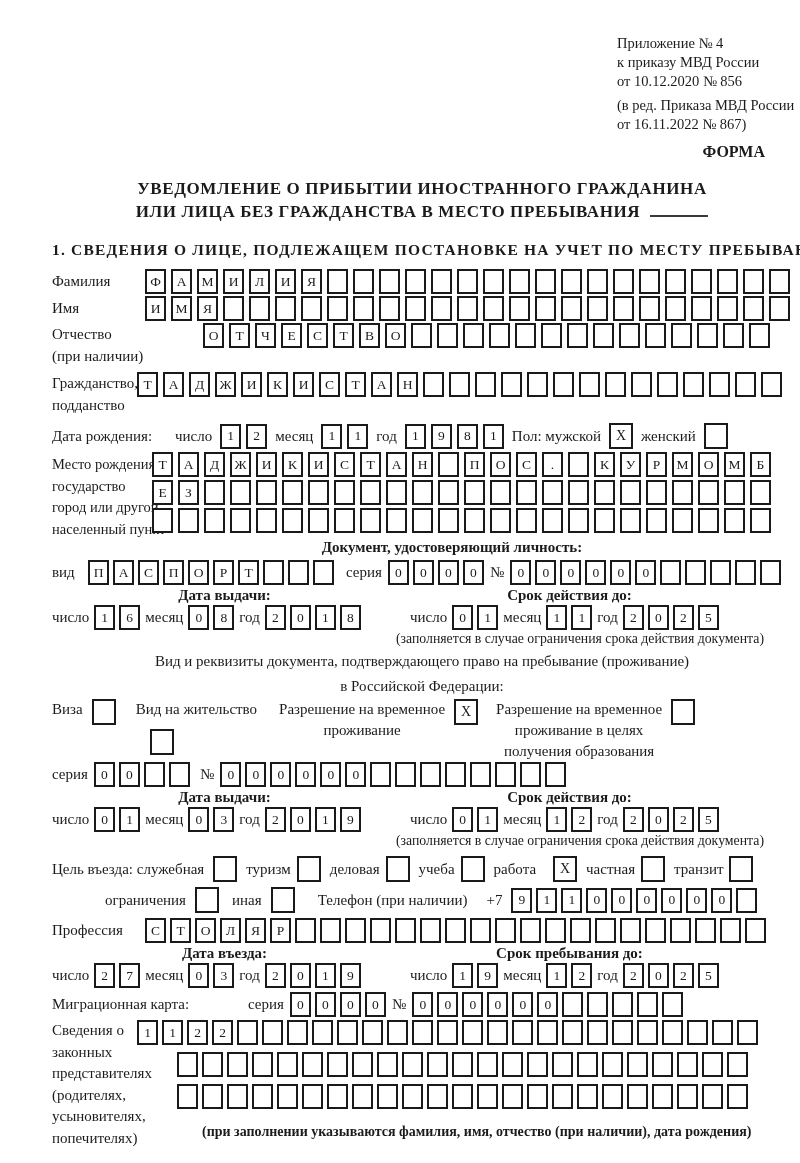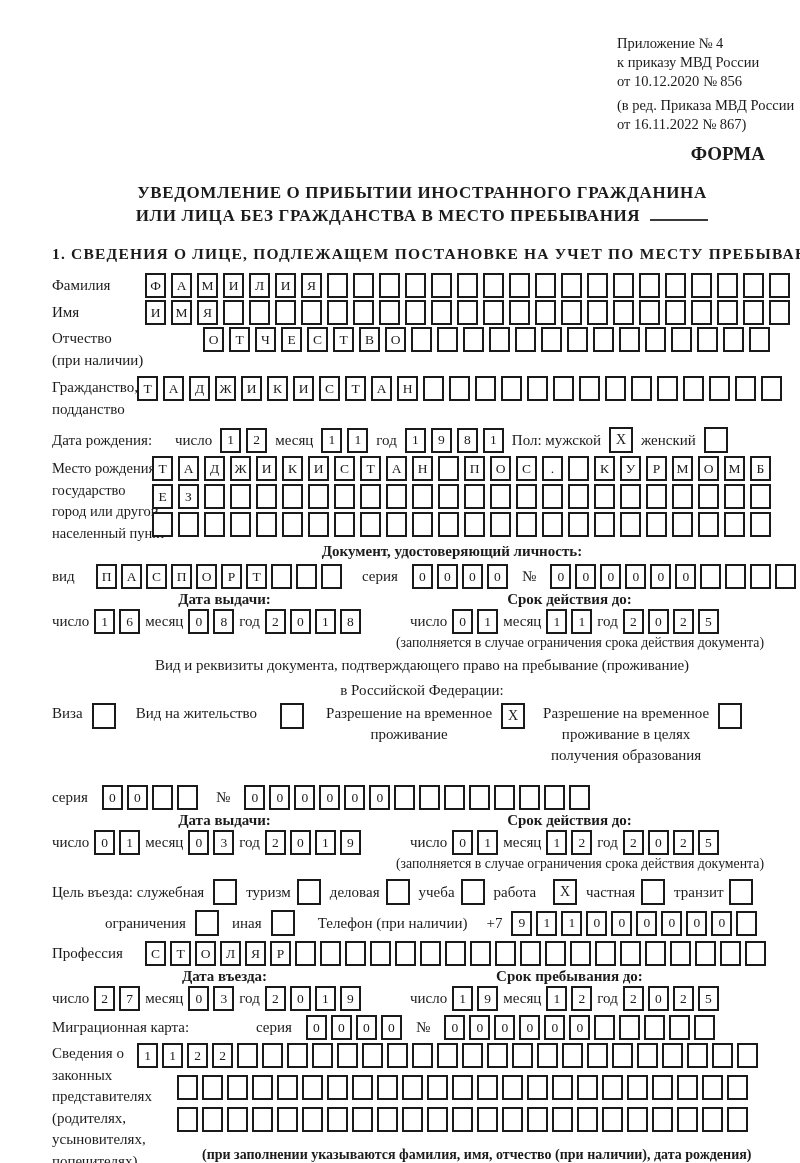--- a/index.html
+++ b/index.html
@@ -4,21 +4,21 @@
 <style>
   html,body{margin:0;padding:0;background:#888;}
   .page{
     width:800px;height:1163px;margin:0 auto;background:#ffffff;
     box-sizing:border-box;padding:34px 8px 6px 52px;
     font-family:"Liberation Serif","DejaVu Serif",serif;
     color:#1b1b1b;overflow:hidden;position:relative;
   }
   .hdr-note{margin-left:565px;font-size:14.5px;line-height:19px;white-space:nowrap;}
   .hdr-note .grp2{margin-top:5px;}
-  .forma{margin-top:9px;text-align:right;padding-right:27px;font-weight:bold;font-size:19px;}
+  .forma{margin-top:9px;text-align:right;padding-right:27px;font-weight:bold;font-size:16px;}
   .title{margin-top:16px;text-align:center;font-weight:bold;font-size:17px;line-height:23px;letter-spacing:.6px;white-space:nowrap;}
   .title .uline{display:inline-block;width:58px;border-bottom:2.5px solid #3a3a3a;height:14px;margin-left:10px;}
   .sec1{margin-top:18px;font-weight:bold;font-size:15.5px;letter-spacing:1.2px;white-space:nowrap;}
   .row{display:flex;align-items:center;white-space:nowrap;margin-bottom:2px;}
   .lbl{flex:0 0 auto;font-size:15px;}
   .boxes{display:inline-flex;gap:5px;flex:0 0 auto;}
   .boxes.tight{gap:4px;}
   .cell{
     width:17px;height:21px;border:2px solid #1a1a1a;background:#fff;
     display:inline-flex;align-items:center;justify-content:center;
@@ -38,31 +38,31 @@
   .bp-row{position:absolute;left:100px;}
   .doc-head{margin-left:60px;text-align:center;font-weight:bold;font-size:15px;height:19px;margin-top:1px;margin-bottom:2px;}
   .hdrs{display:flex;white-space:nowrap;margin-top:2px;height:18px;}
   .hdrs .h-left{flex:0 0 345px;text-align:center;font-weight:bold;font-size:15px;}
   .hdrs .h-right{flex:0 0 345px;text-align:center;font-weight:bold;font-size:15px;}
   .dates{display:flex;white-space:nowrap;align-items:center;margin-bottom:1px;}
   .dgroup{display:flex;align-items:center;gap:5px;flex:0 0 345px;}
   .dgroup.right{flex:0 0 auto;padding-left:13px;}
   .note{font-size:13.8px;text-align:right;padding-right:28px;height:17px;margin-bottom:3px;}
   .plain{font-size:15px;white-space:nowrap;line-height:20px;text-align:center;}
-  .cb-row{display:flex;align-items:flex-start;white-space:nowrap;margin-top:3px;margin-bottom:20px;height:62px;}
+  .cb-row{display:flex;align-items:flex-start;white-space:nowrap;margin-top:3px;margin-bottom:1px;height:62px;}
   .cbgroup{display:flex;align-items:flex-start;gap:9px;}
   .cblabel{font-size:15px;line-height:21px;text-align:center;}
   .pair{display:flex;align-items:center;gap:6px;}
   .reps{position:relative;height:130px;margin-top:3px;}
   .reps .lines{position:absolute;left:0;top:0;font-size:15px;line-height:21.5px;white-space:nowrap;}
   .reps .r1{position:absolute;left:85px;top:0;}
   .reps .r2{position:absolute;left:125px;top:32px;}
   .reps .r3{position:absolute;left:125px;top:64px;}
   .reps .rnote{position:absolute;left:150px;top:104px;font-size:14px;font-weight:bold;white-space:nowrap;}
-  .g6{gap:14px;} .g8{gap:8px;}
+  .g6{gap:6px;} .g8{gap:8px;}
   .w85{width:85px;} .w115{width:115px;} .w190{width:190px;}
 </style>
 </head>
 <body>
 
 <div class="page">
 
   <div class="hdr-note">
     <div>Приложение № 4</div>
     <div>к приказу МВД России</div>
@@ -401,21 +401,21 @@
   </div>
   <div class="note">(заполняется в случае ограничения срока действия документа)</div>
 
   <div class="plain" style="margin-top:2px;">Вид и реквизиты документа, подтверждающего право на пребывание (проживание)</div>
   <div class="plain" style="margin-top:5px;">в Российской Федерации:</div>
   <div class="cb-row">
     <div class="cbgroup">
       <span class="cblabel">Виза</span>
       <span class="checkbox"></span>
     </div>
-    <div class="cbgroup" style="margin-left:20px;">
+    <div class="cbgroup" style="margin-left:20px;flex-direction:column;">
       <span class="cblabel">Вид на жительство</span>
       <span class="checkbox" style="margin-left:14px;"></span>
     </div>
     <div class="cbgroup" style="margin-left:22px;">
       <span class="cblabel">
         <span>Разрешение на временное</span><br>
         <span>проживание</span>
       </span>
       <span class="checkbox">X</span>
     </div>

